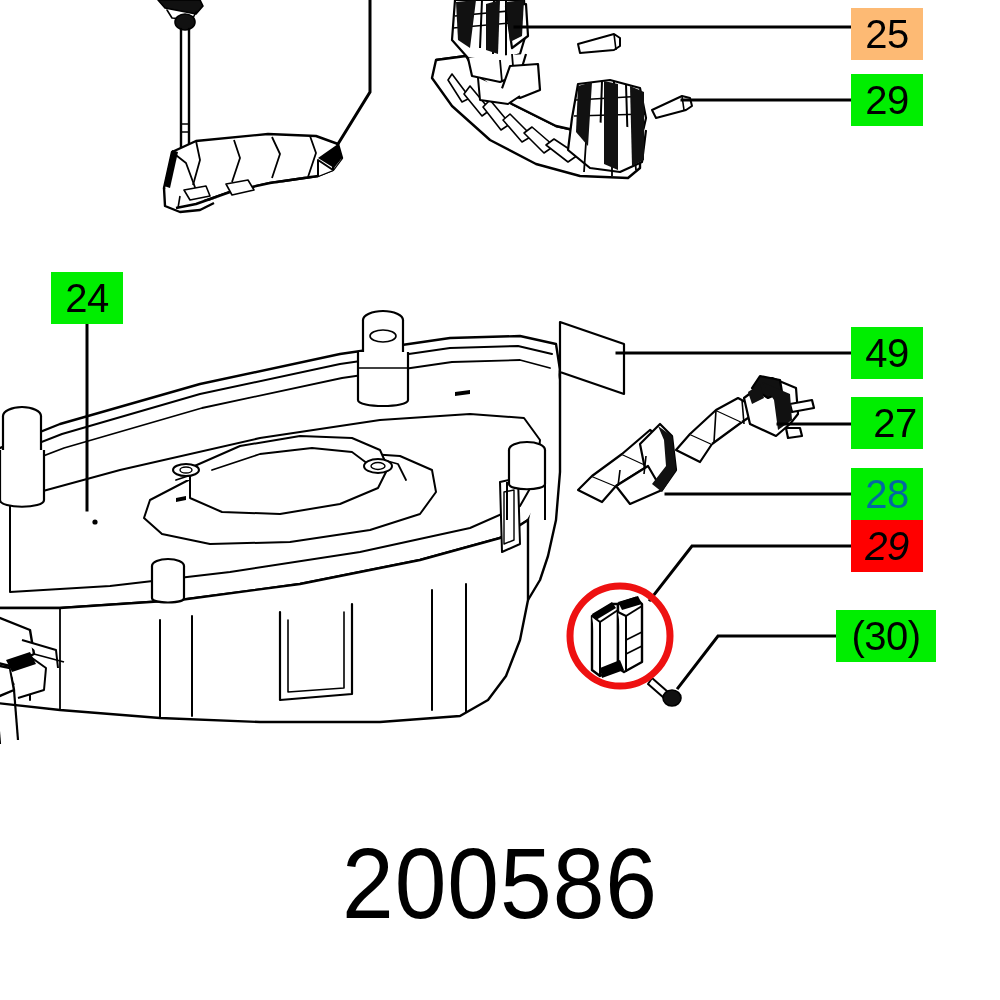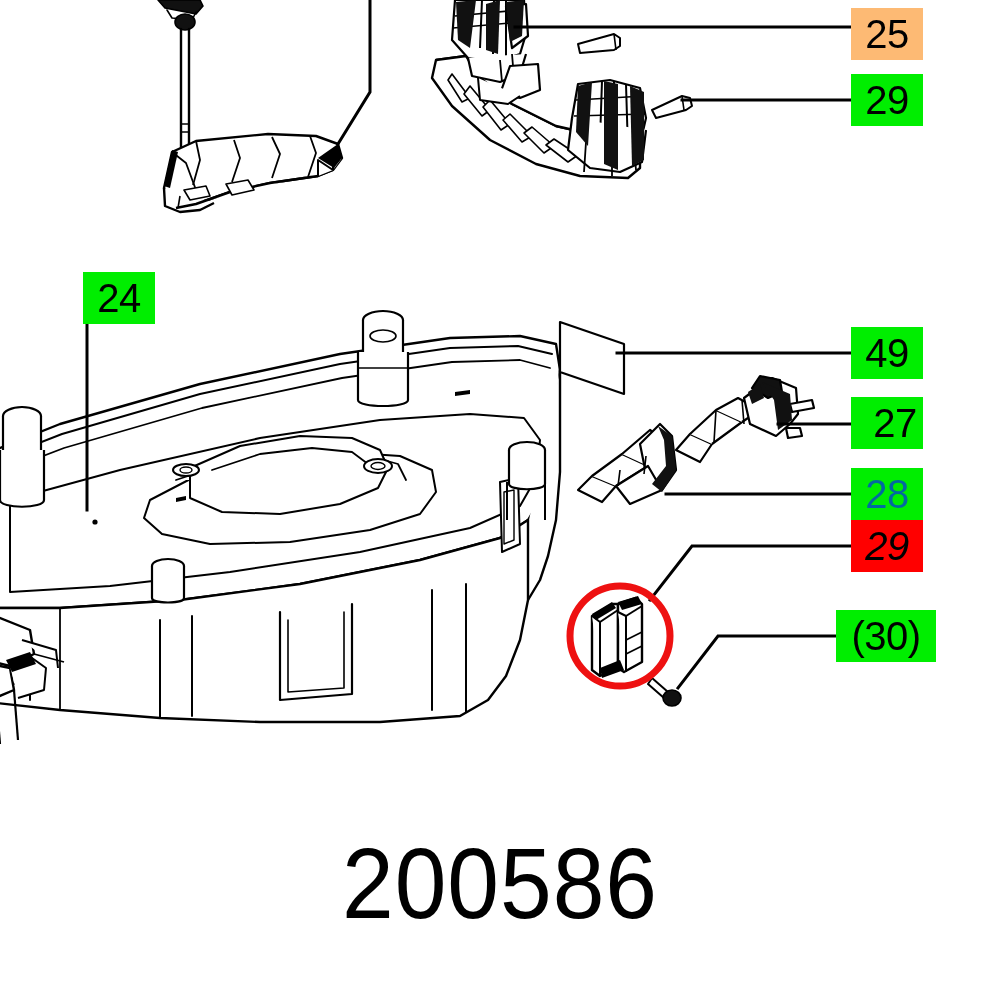--- a/index.html
+++ b/index.html
@@ -306,21 +306,21 @@
     <circle id="highlight-circle" fill="none" cx="620" cy="636" r="50" stroke="#ee1111" stroke-width="7"></circle>
   </svg>
 
   <div id="callout-layer">
       <div class="callout" style="left: 851px; top: 8px; width: 72px; height: 52px; background: #fdba74;">
         <span class="callout-num" style="color: rgb(0, 0, 0);">25</span>
       </div>
       <div class="callout" style="left: 851px; top: 74px; width: 72px; height: 52px; background: rgb(0, 238, 0);">
         <span class="callout-num" style="color: rgb(0, 0, 0);">29</span>
       </div>
-      <div class="callout" style="left: 51px; top: 272px; width: 72px; height: 52px; background: rgb(0, 238, 0); margin-left: 32px;">
+      <div class="callout" style="left: 51px; top: 272px; width: 72px; height: 52px; background: rgb(0, 238, 0);">
         <span class="callout-num" style="color: rgb(0, 0, 0);">24</span>
       </div>
       <div class="callout" style="left: 851px; top: 327px; width: 72px; height: 52px; background: rgb(0, 238, 0);">
         <span class="callout-num" style="color: rgb(0, 0, 0);">49</span>
       </div>
       <div class="callout" style="left: 851px; top: 397px; width: 72px; height: 52px; background: rgb(0, 238, 0); padding-left: 16px;">
         <span class="callout-num" style="color: rgb(0, 0, 0);">27</span>
       </div>
       <div class="callout" style="left: 851px; top: 468px; width: 72px; height: 52px; background: rgb(0, 238, 0);">
         <span class="callout-num" style="color: #0369a1;">28</span>

